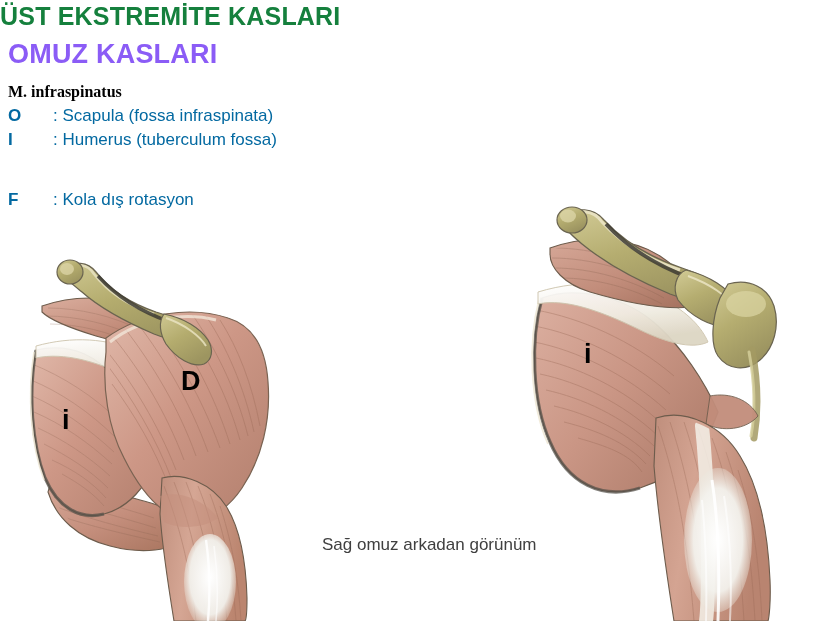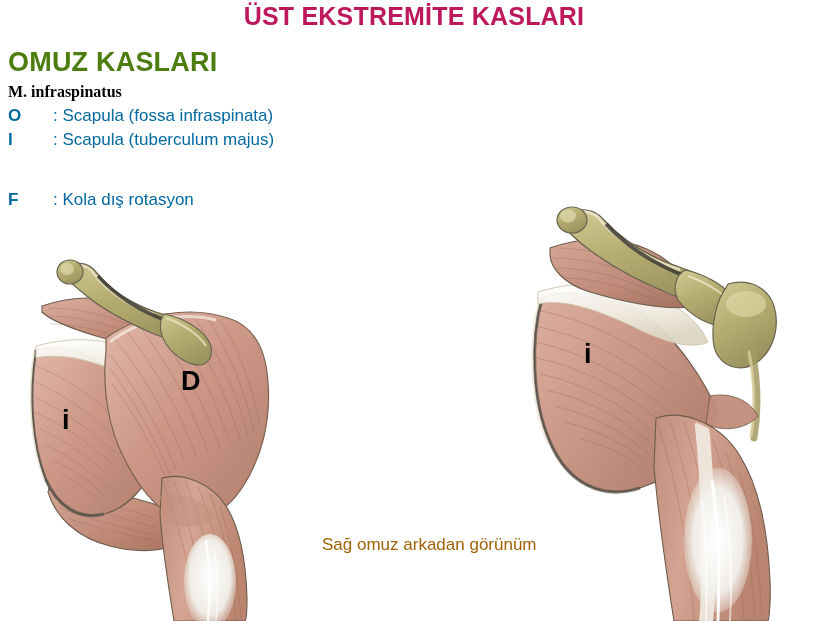--- a/index.html
+++ b/index.html
@@ -1,32 +1,32 @@
 <!DOCTYPE html>
 <html><head>
 <meta charset="utf-8">
 <style>
   html,body{margin:0;padding:0;background:#fff;}
   body{width:828px;height:621px;overflow:hidden;position:relative;
        font-family:"Liberation Sans","DejaVu Sans",sans-serif;background:#fff;}
   .slide{position:absolute;inset:0;background:#fff;}
 
   
-  #main-title{position:absolute;left:0;top:2px;width:828px;text-align:center;
-      font-size:25px;font-weight:bold;color:#be185d;letter-spacing:.2px;}
+  #main-title{position:absolute;left:0;top:2px;width:828px;text-align:left;
+      font-size:25px;font-weight:bold;color:#15803d;letter-spacing:.2px;}
   #section-title{position:absolute;left:8px;top:39px;font-size:27px;
-      font-weight:bold;color:#4d7c0f;letter-spacing:.2px;margin-top:8px;}
+      font-weight:bold;color:#8b5cf6;letter-spacing:.2px;}
   #muscle-name{position:absolute;left:8px;top:83px;font-size:16px;font-weight:bold;color:#000;font-family:Liberation Serif, serif;}
   .fact{position:absolute;left:8px;font-size:17px;color:#0369a1;white-space:nowrap;}
   .fact .k{display:inline-block;width:45px;font-weight:bold;}
   .fact .v{font-weight:normal;}
   #fact-0{top:106px;}
   #fact-1{top:130px;}
   #fact-2{top:154px;margin-top:36px;}
-  #figure-caption{position:absolute;left:322px;top:535px;font-size:17px;color:#a16207;}
+  #figure-caption{position:absolute;left:322px;top:535px;font-size:17px;color:#404040;}
 
   
   #figure-left{position:absolute;left:14px;top:246px;width:300px;height:375px;}
   #figure-right{position:absolute;left:506px;top:200px;width:322px;height:421px;}
   #figure-left svg,#figure-right svg{display:block;width:100%;height:100%;}
 
   .lbl{position:absolute;font-weight:bold;color:#000;line-height:1;}
   #label-left-deltoid{left:181px;top:368px;font-size:27px;}
   #label-left-infraspinatus{left:62px;top:407px;font-size:27px;}
   #label-right-infraspinatus{left:584px;top:341px;font-size:27px;}
@@ -37,21 +37,21 @@
 <div class="slide">
 
   <div id="main-title">ÜST EKSTREMİTE KASLARI</div>
   <div id="section-title">OMUZ KASLARI</div>
   <div id="muscle-name">M. infraspinatus</div>
 
   <div class="fact" id="fact-0">
     <span class="k">O</span><span class="v">: Scapula (fossa infraspinata)</span>
   </div>
   <div class="fact" id="fact-1">
-    <span class="k">I</span><span class="v">: Scapula (tuberculum majus)</span>
+    <span class="k">I</span><span class="v">: Humerus (tuberculum fossa)</span>
   </div>
   <div class="fact" id="fact-2">
     <span class="k">F</span><span class="v">: Kola dış rotasyon</span>
   </div>
 
   <div id="figure-left">
     <svg viewBox="0 0 300 375" xmlns="http://www.w3.org/2000/svg">
       <defs>
         <linearGradient id="Lmus" x1="0" y1="0" x2="1" y2="1">
           <stop offset="0%" stop-color="#e0b8a9"></stop>

